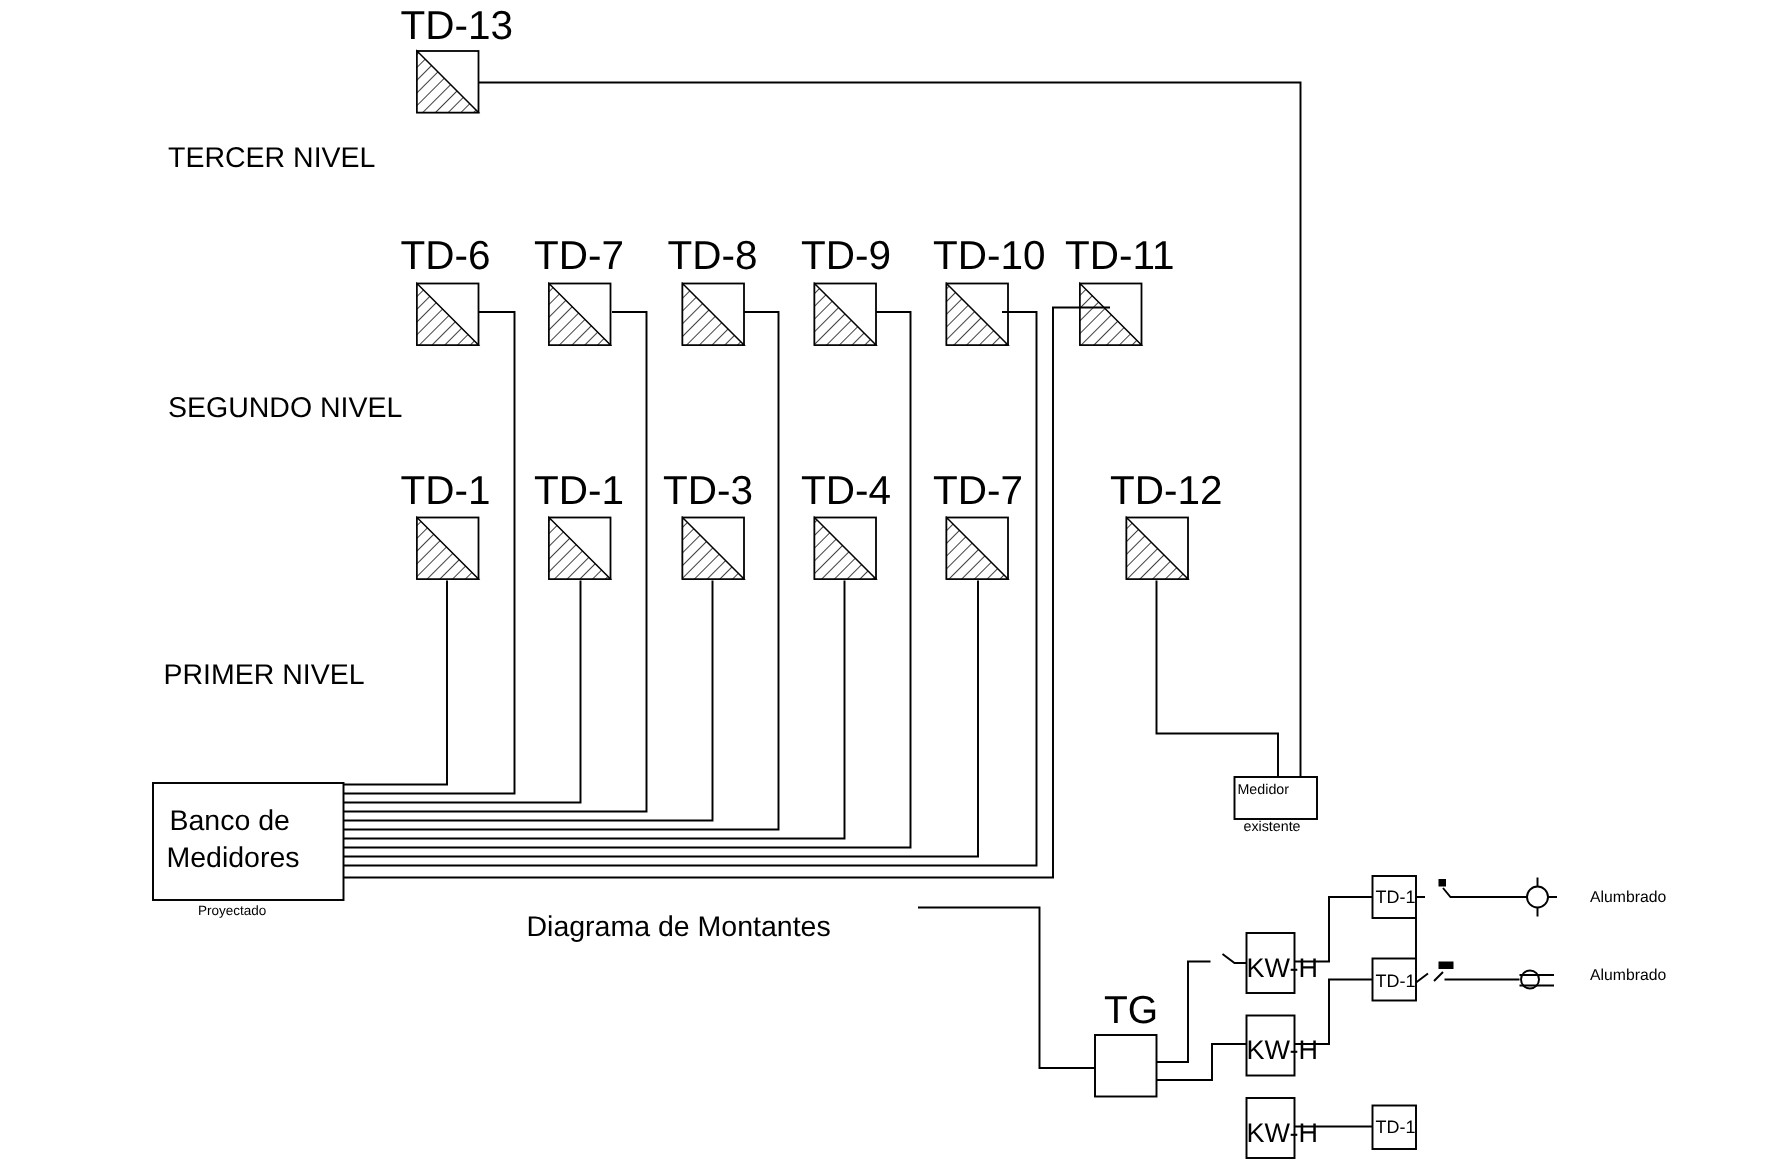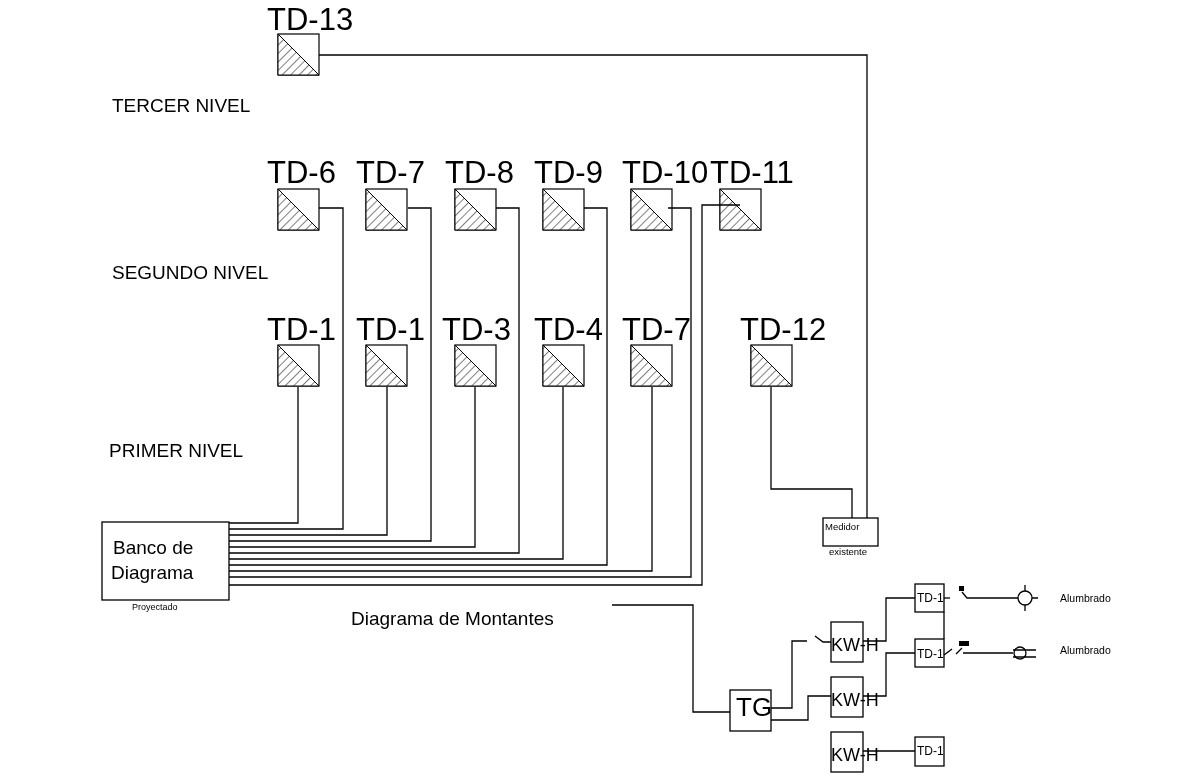--- a/index.html
+++ b/index.html
@@ -3,21 +3,21 @@
 <meta charset="utf-8">
 <style>
   html, body { margin:0; padding:0; background:#ffffff; }
   body { width:1183px; height:776px; position:relative; overflow:hidden; font-family:"Liberation Sans", sans-serif; color:#000; }
   #diagram { position:absolute; left:0; top:0; width:1183px; height:776px; }
   .wire { stroke:#000; stroke-width:1.3; fill:none; }
   .box { stroke:#000; stroke-width:1.3; fill:#fff; }
   .panel-frame { stroke:#000; stroke-width:1.2; fill:#fff; }
   .hatch-tri { stroke:#000; stroke-width:1; fill:url(#hatch); }
   .txt { position:absolute; white-space:nowrap; line-height:1; }
-  .td-label { font-size:31px;text-align:right; }
+  .td-label { font-size:27px;text-align:right; }
   .level-label { font-size:19px; }
   .bank-label { font-size:19px; line-height:25px; }
   .small { font-size:10px;text-align:right; }
   .tiny { font-size:9.5px; line-height:13px; }
   .title { font-size:19px; }
   .tg-label { font-size:26px; }
   .kwh-label { font-size:18px; }
   .td1-label { font-size:12px; }
   .alum { font-size:10.5px; }
 </style>
@@ -169,29 +169,29 @@
 
 <div class="txt td-label" style="left:267px;top:314px">TD-1</div>
 <div class="txt td-label" style="left:356px;top:314px">TD-1</div>
 <div class="txt td-label" style="left:442px;top:314px">TD-3</div>
 <div class="txt td-label" style="left:534px;top:314px">TD-4</div>
 <div class="txt td-label" style="left:622px;top:314px">TD-7</div>
 <div class="txt td-label" style="left:740px;top:314px">TD-12</div>
 <div class="txt level-label" style="left:109px;top:441px">PRIMER NIVEL</div>
 
 <div class="txt bank-label" style="left:113px;top:535px">Banco de</div>
-<div class="txt bank-label" style="left:111px;top:560px">Diagrama</div>
+<div class="txt bank-label" style="left:111px;top:560px">Medidores</div>
 <div class="txt small" style="left:132px;top:603px;font-size:9px">Proyectado</div>
 
 <div class="txt tiny" style="left:825px;top:520px">Medidor</div>
 <div class="txt tiny" style="left:829px;top:545px">existente</div>
 
 <div class="txt title" style="left:351px;top:609px">Diagrama de Montantes</div>
 
-<div class="txt tg-label" style="left:736px;top:694px">TG</div>
+<div class="txt tg-label" style="left:736px;top:660px">TG</div>
 <div class="txt kwh-label" style="left:831px;top:636px">KW-H</div>
 <div class="txt kwh-label" style="left:831px;top:691px">KW-H</div>
 <div class="txt kwh-label" style="left:831px;top:746px">KW-H</div>
 <div class="txt td1-label" style="left:917px;top:592px">TD-1</div>
 <div class="txt td1-label" style="left:917px;top:648px">TD-1</div>
 <div class="txt td1-label" style="left:917px;top:745px">TD-1</div>
 <div class="txt alum" style="left:1060px;top:593px">Alumbrado</div>
 <div class="txt alum" style="left:1060px;top:645px">Alumbrado</div>
 
 </body></html>

